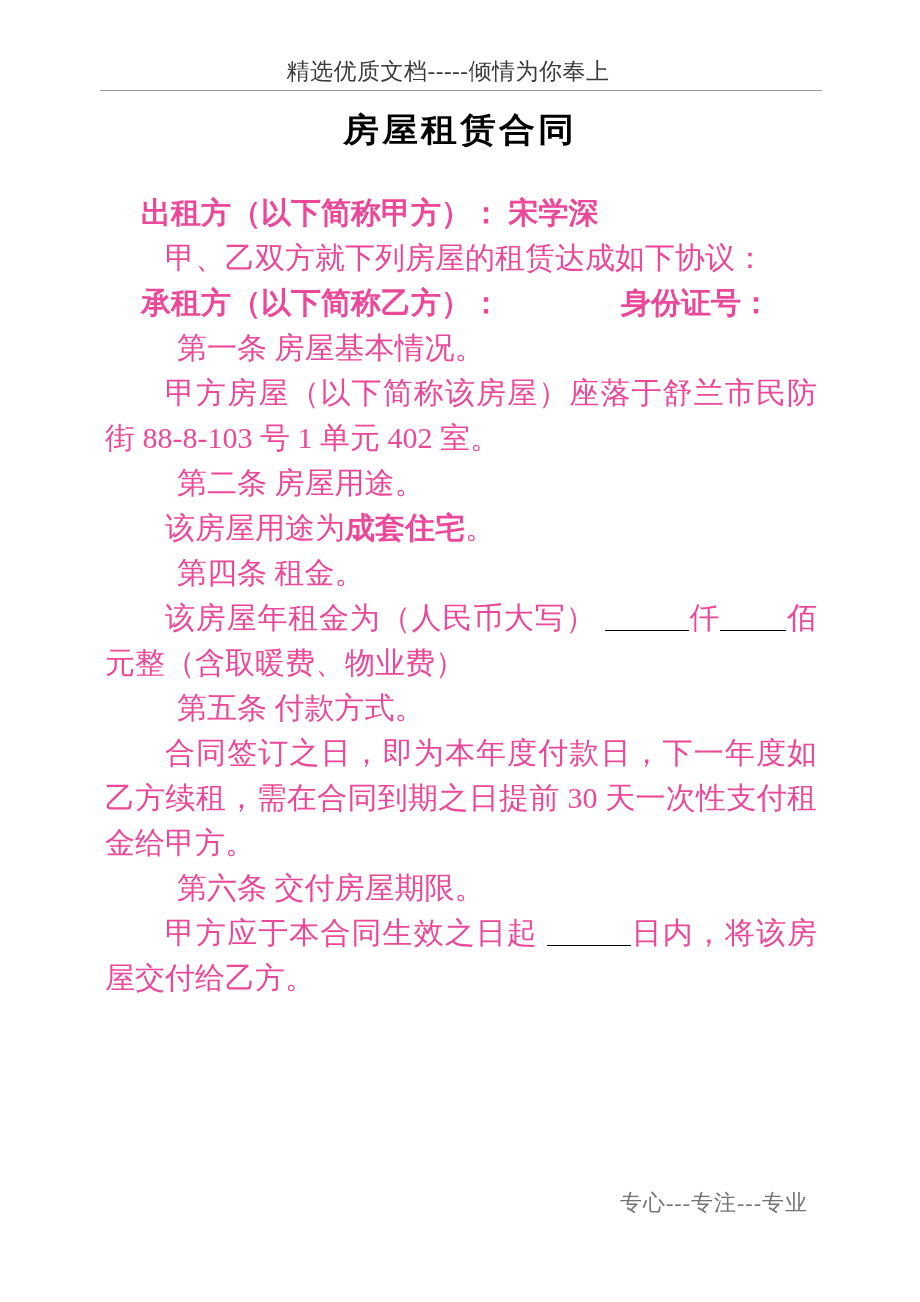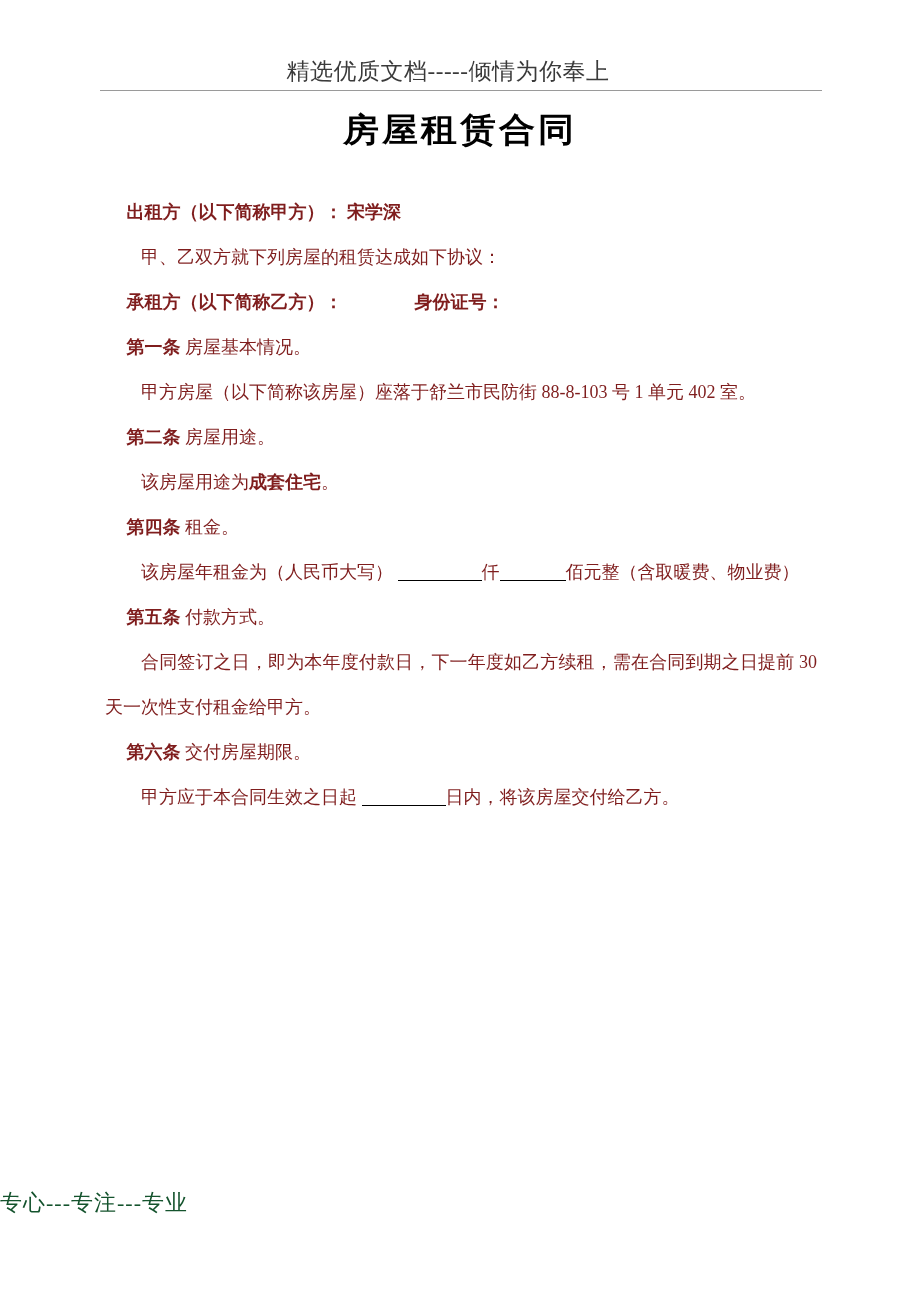--- a/index.html
+++ b/index.html
@@ -62,54 +62,54 @@
 
   
   .body-block {
     position: absolute;
     left: 105px;
     top: 190px;
     width: 712px;
   }
   p.line {
     margin: 0;
-    font-size: 18px;
+    font-size: 30px;
     line-height: 45px;
     font-family: "Liberation Serif", "DejaVu Serif", serif;
-    color: #7f1d1d;
+    color: #ec4899;
     text-align: justify;
     text-justify: inter-ideograph;
     word-break: break-all;
   }
   p.indent { text-indent: 2em; }
   p.indent-half { text-indent: 1.2em; }
-  b.clause { font-weight: 700; }
+  b.clause { font-weight: 400; margin-left: 36px; }
   b.emph { font-weight: 700; }
   .gap { display: inline-block; width: 4em; }
   .blank {
     display: inline-block;
     border-bottom: 1px solid #000;
     vertical-align: -3px;
   }
   .b-sm  { width: 42px; }
   .b-md  { width: 52px; }
   .b-lg  { width: 66px; }
   .b-xl  { width: 84px; }
   .num { font-family: Liberation Serif, serif; }
 
   
   .footer-text {
     position: absolute;
     left: 0;
     top: 1188px;
     width: 808px;
-    text-align: left;
+    text-align: right;
     font-family: "Liberation Serif", "DejaVu Serif", serif;
     font-size: 22px;
-    color: #14532d;
+    color: #737373;
     letter-spacing: 1px;
   }
 </style>
 </head>
 <body>
 
 <div id="page">
 
   <div class="header-zone">
     <div class="header-text">精选优质文档-----倾情为你奉上</div>

